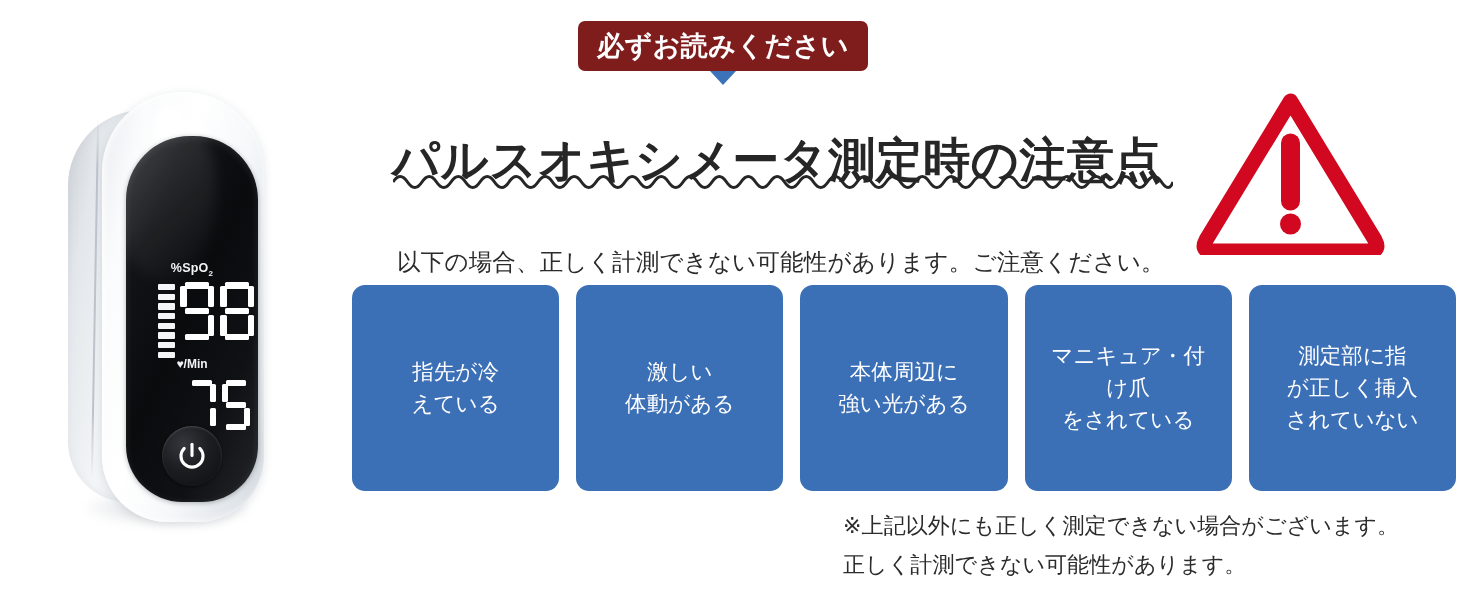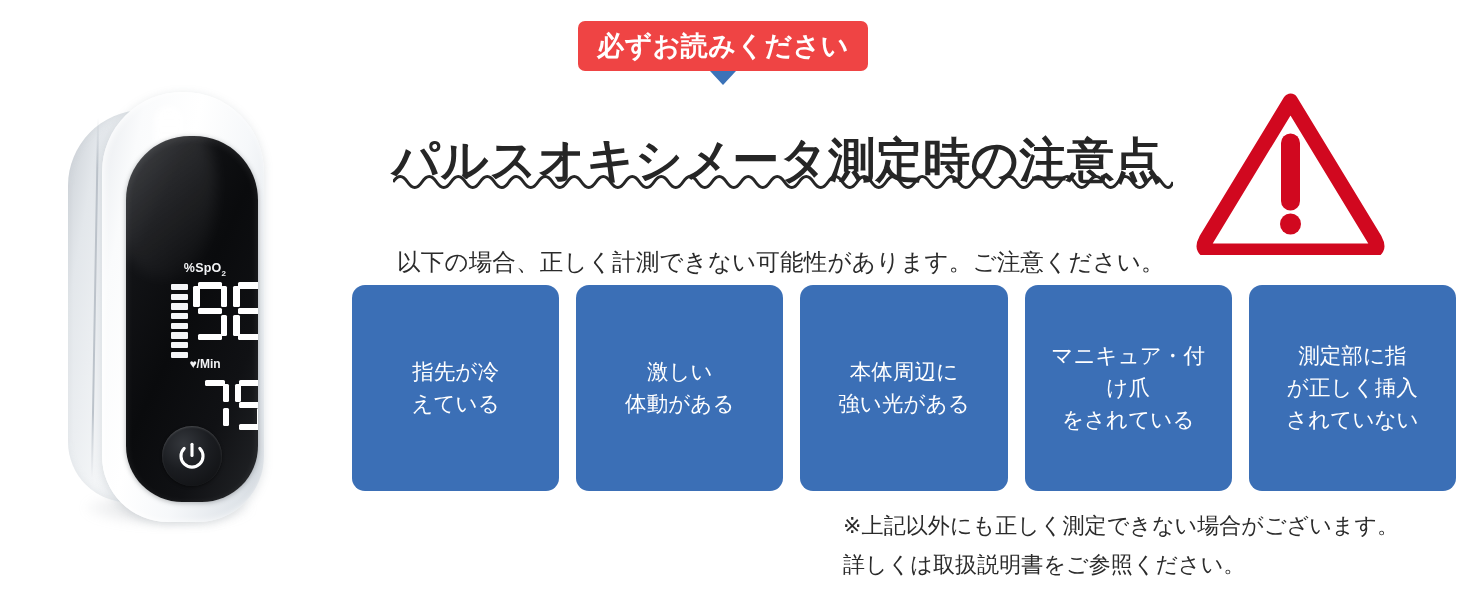--- a/index.html
+++ b/index.html
@@ -96,21 +96,21 @@
     top: -34px;
     width: 104px;
     height: 178px;
     border-radius: 50%;
     background: linear-gradient(145deg, rgba(255,255,255,0.17), rgba(255,255,255,0));
     filter: blur(7px);
   }
   
   .scr {
     position: absolute;
-    left: 13px;
+    left: 0;
     top: 0;
     width: 132px;
     height: 366px;
     color: #ffffff;
   }
   .lbl-spo2 {
     position: absolute;
     left: 0;
     top: 126px;
     width: 132px;
@@ -195,21 +195,21 @@
   }
 
   
   #callout-badge {
     position: absolute;
     left: 578px;
     top: 21px;
     height: 50px;
     padding: 0 19px;
     border-radius: 7px;
-    background: #ef4444;
+    background: #7f1d1d;
     color: #ffffff;
     font-size: 27px;
     font-weight: bold;
     letter-spacing: .5px;
     display: flex;
     align-items: center;
     white-space: nowrap;
   }
   #callout-badge::after {
     content: "";
@@ -402,14 +402,14 @@
   <div class="card">マニキュア・付
 け爪
 をされている</div>
   <div class="card">測定部に指
 が正しく挿入
 されていない</div>
 </div>
 
 <div id="footnotes">
   <div>※上記以外にも正しく測定できない場合がございます。</div>
-  <div>詳しくは取扱説明書をご参照ください。</div>
+  <div>正しく計測できない可能性があります。</div>
 </div>
 
 </body></html>

